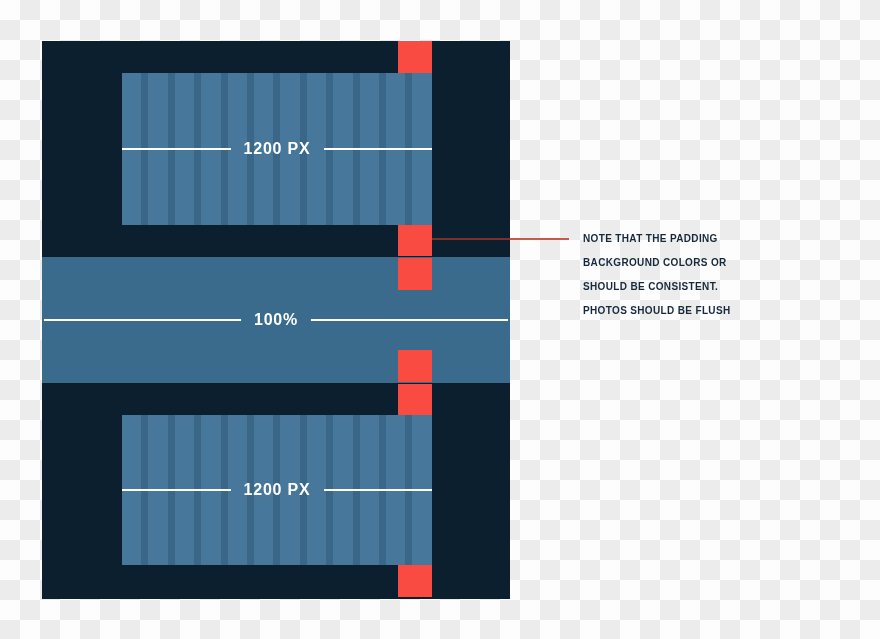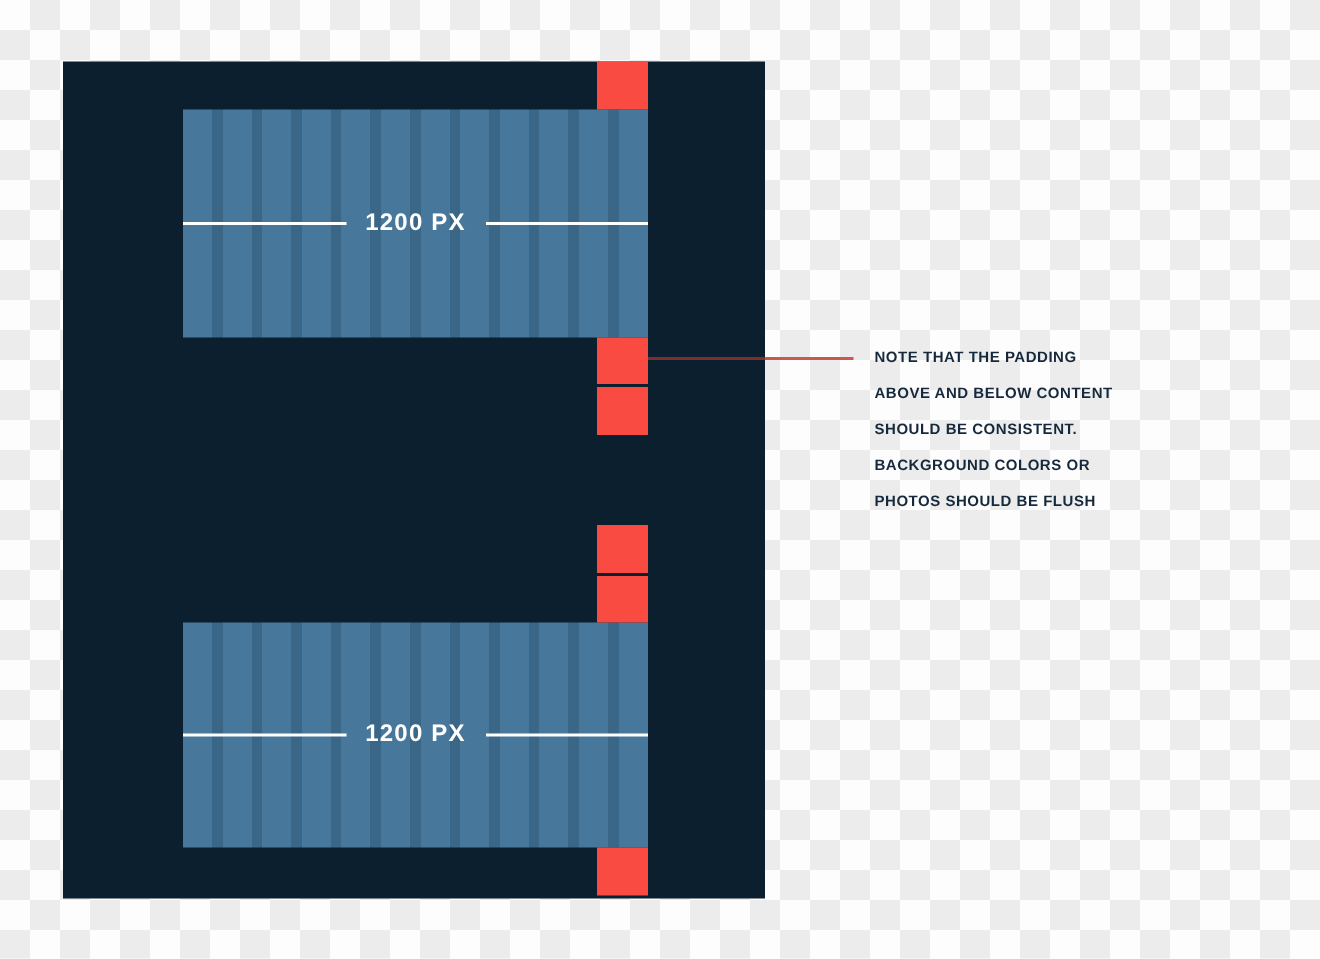--- a/index.html
+++ b/index.html
@@ -133,20 +133,27 @@
   <div class="panel">
 
     <div class="content-block block-top">
       <div class="measure">
         <span class="mline"></span>
         <span class="mlabel">1200 PX</span>
         <span class="mline"></span>
       </div>
     </div>
 
+    <div class="band">
+      <div class="measure">
+        <span class="mline"></span>
+        <span class="mlabel">100%</span>
+        <span class="mline"></span>
+      </div>
+    </div>
 
     <div class="content-block block-bottom">
       <div class="measure">
         <span class="mline"></span>
         <span class="mlabel">1200 PX</span>
         <span class="mline"></span>
       </div>
     </div>
 
   </div>
@@ -156,19 +163,18 @@
   <div class="padding-marker pm3"></div>
   <div class="padding-marker pm4"></div>
   <div class="padding-marker pm5"></div>
   <div class="padding-marker pm6"></div>
 
   <div class="callout-line-a"></div>
   <div class="callout-line-b"></div>
 
   <div class="annotation">
     <span>NOTE THAT THE PADDING</span>
-    <span>ABOVE AND BELOW CONTENT</span>
+    <span>BACKGROUND COLORS OR</span>
     <span>SHOULD BE CONSISTENT.</span>
-    <span>BACKGROUND COLORS OR</span>
     <span>PHOTOS SHOULD BE FLUSH</span>
   </div>
 
 </div>
 
 </body></html>

